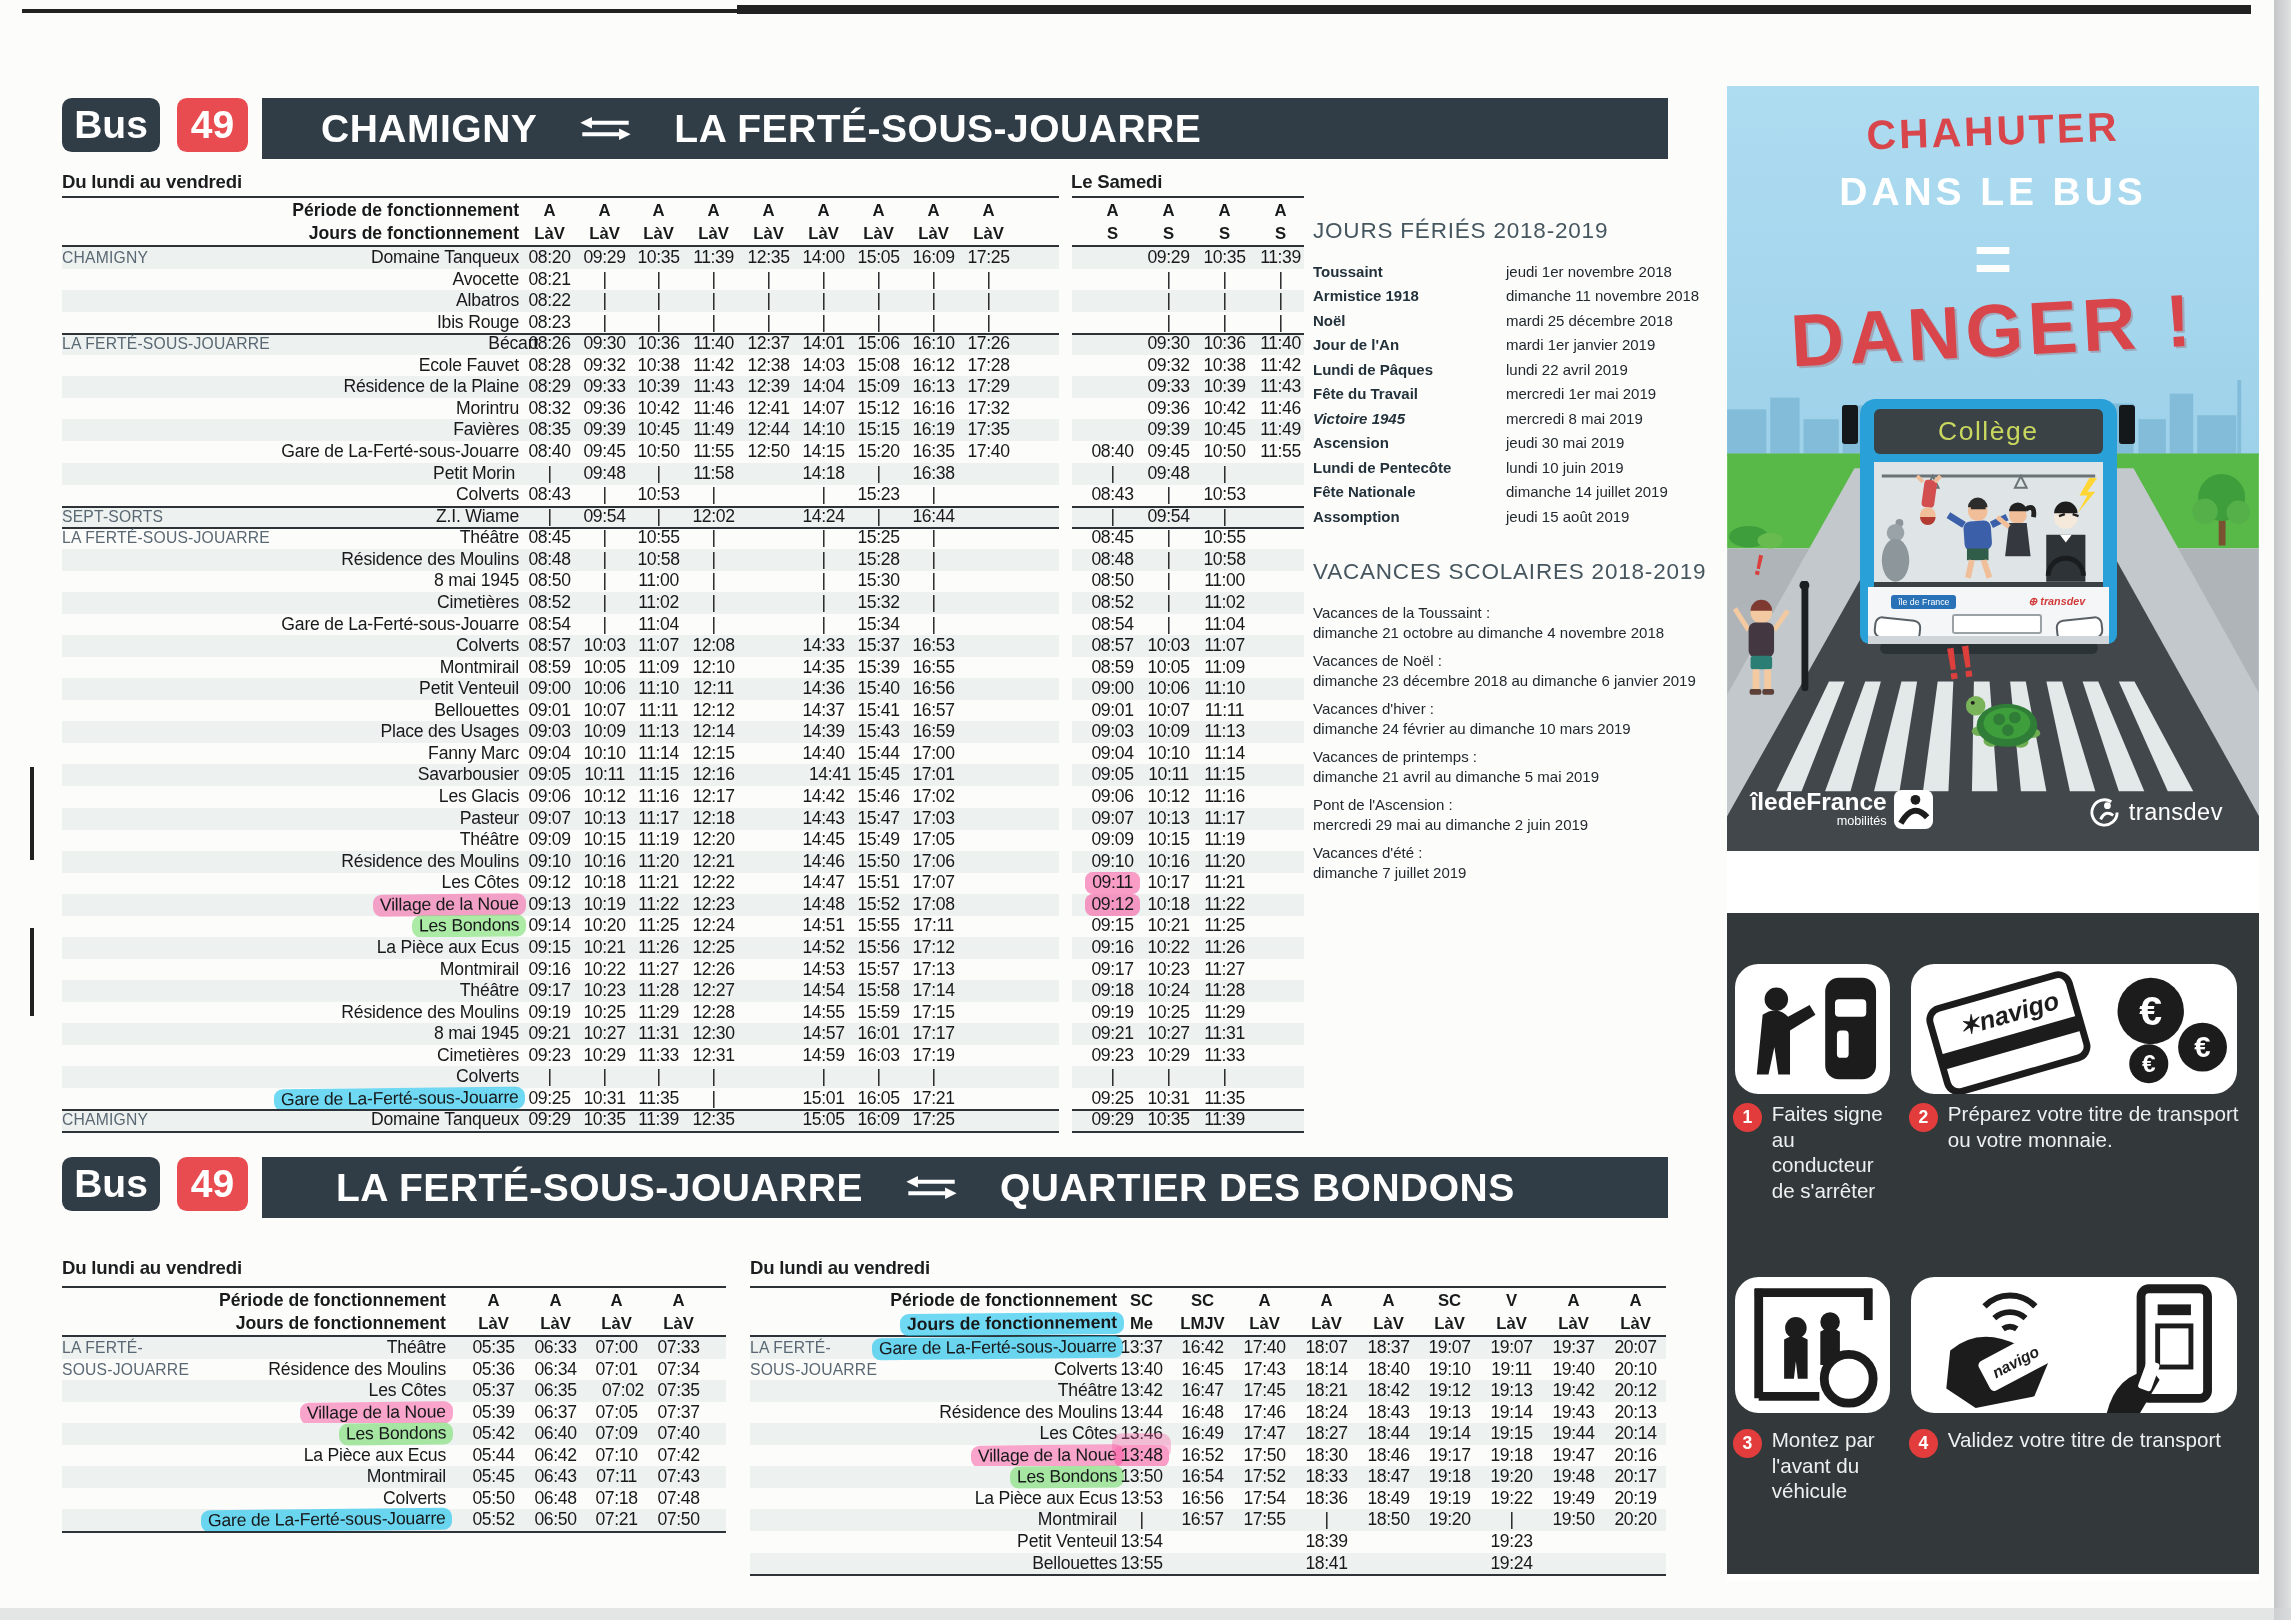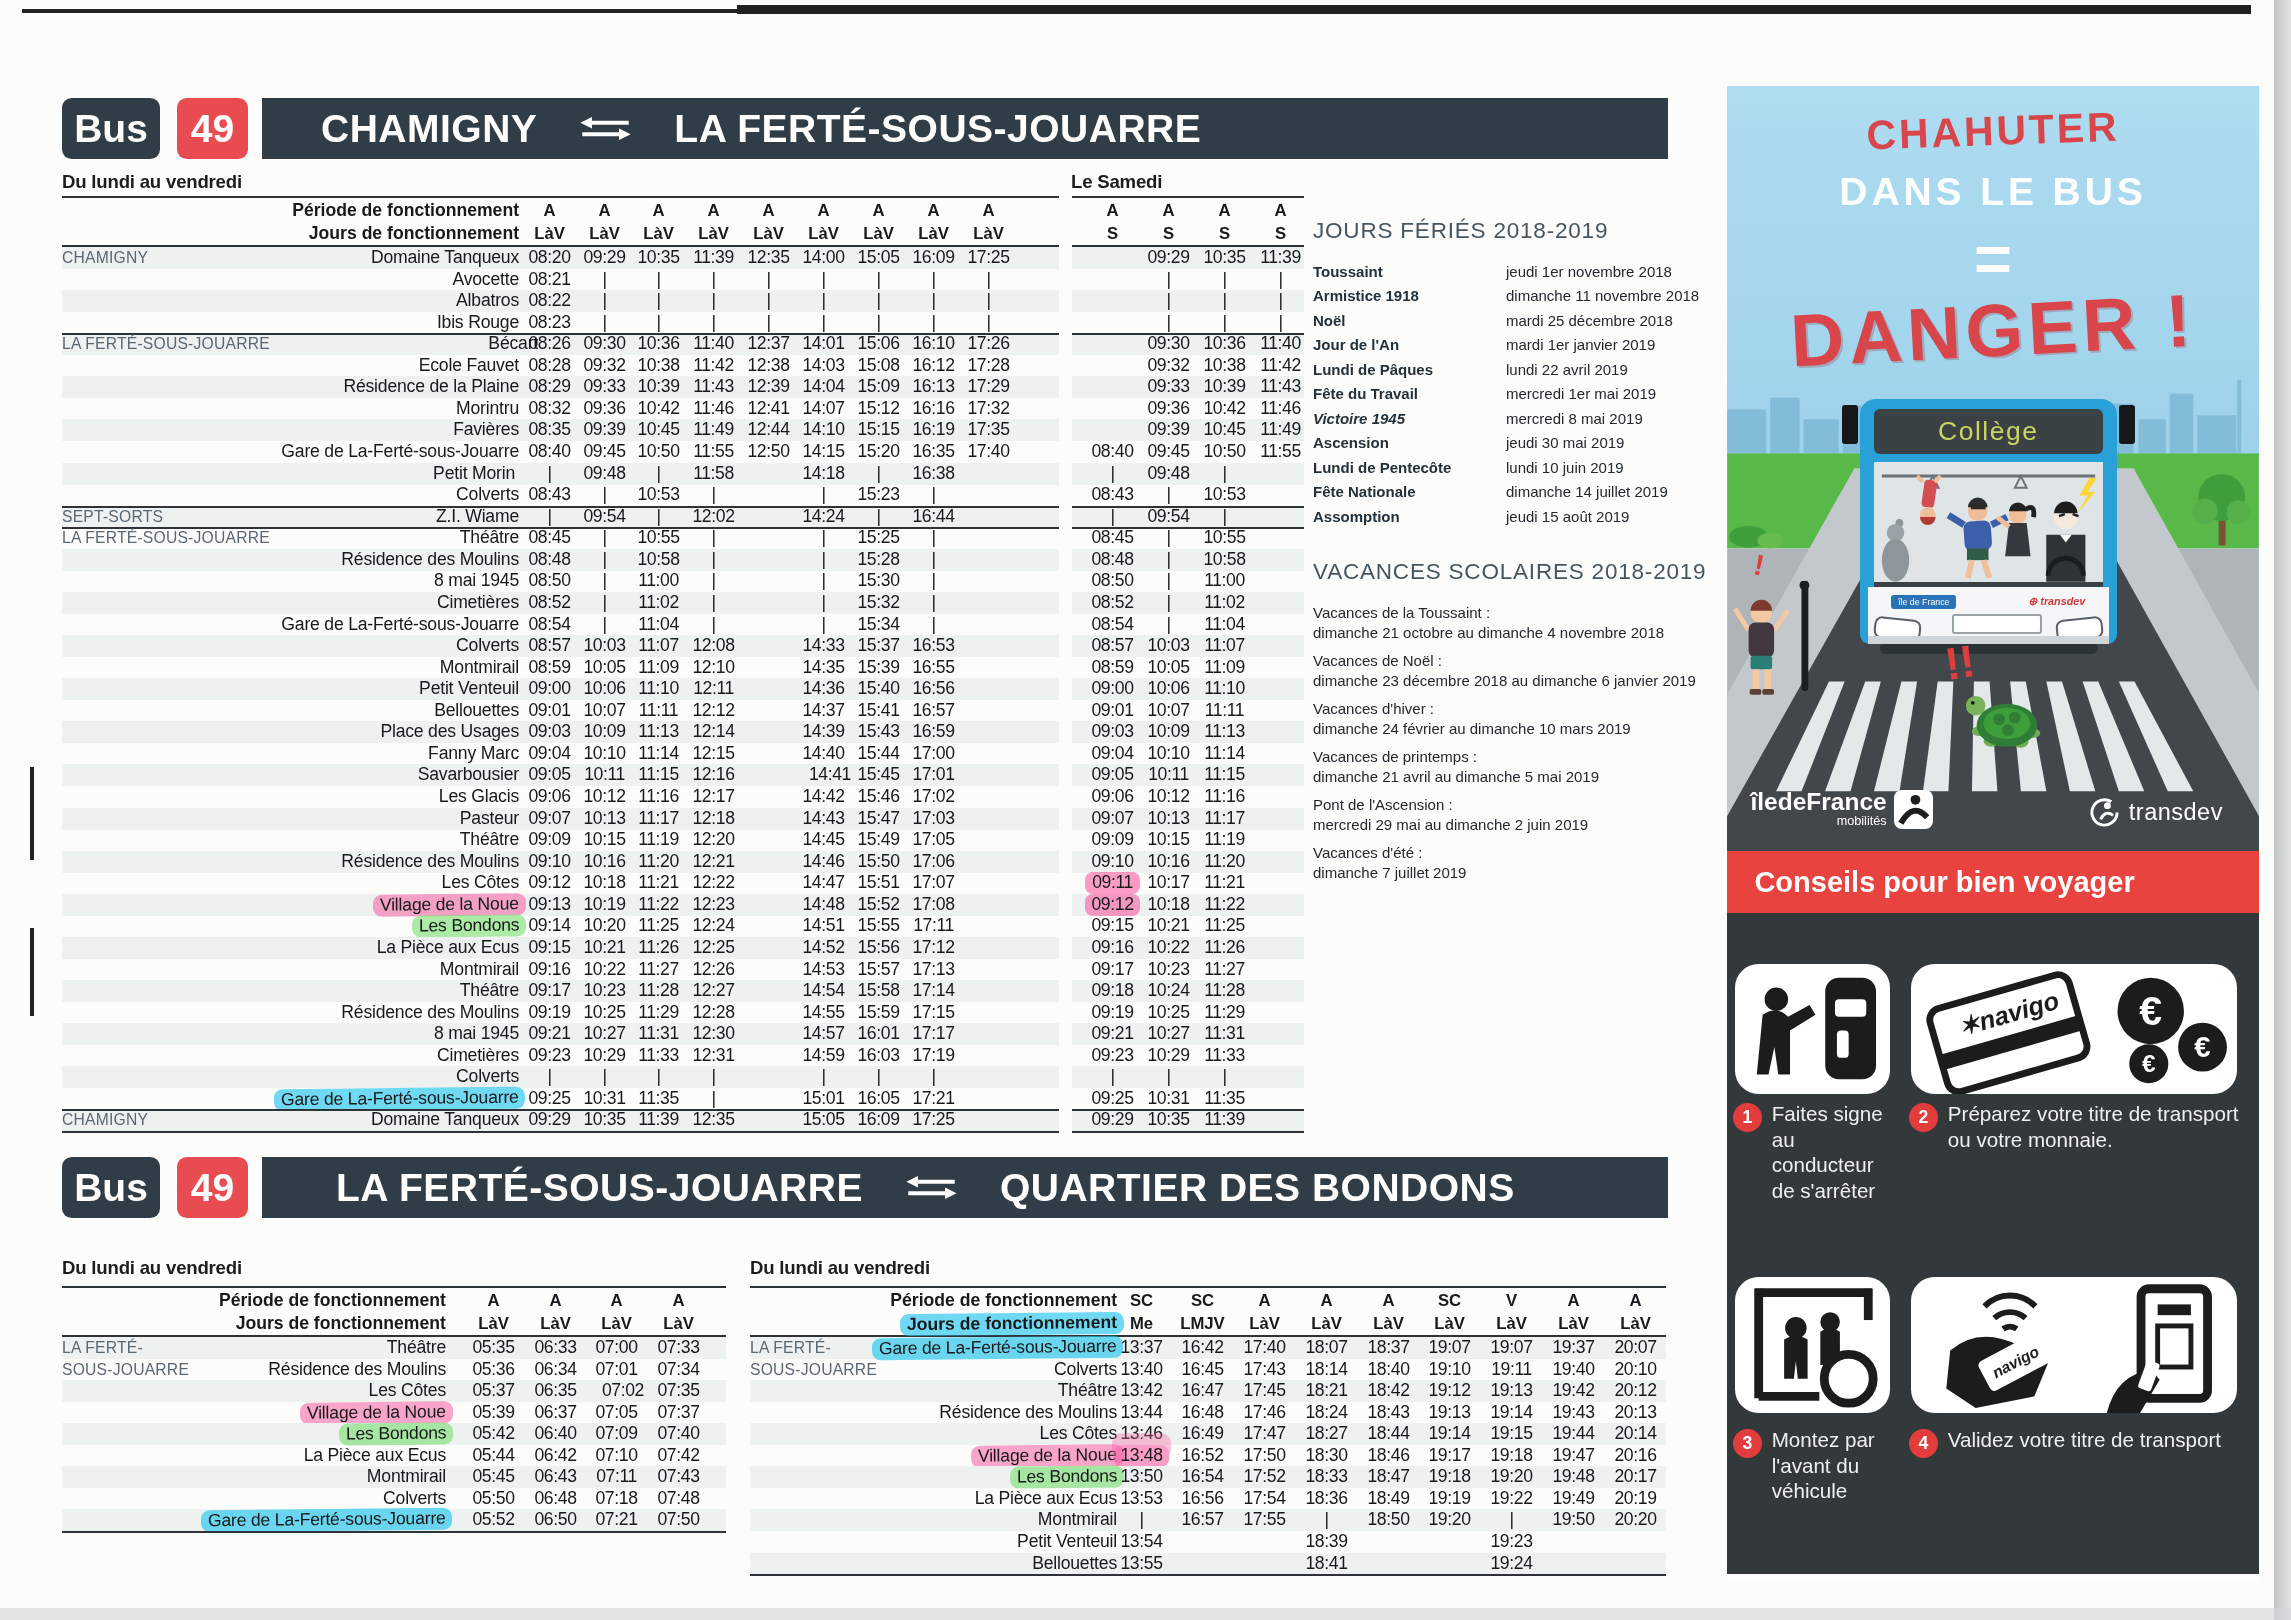--- a/index.html
+++ b/index.html
@@ -1,21 +1,21 @@
 <!DOCTYPE html>
 <html><head>
 <meta charset="utf-8">
 <style>
   html,body{margin:0;padding:0;background:#e9e9e9;}
   #root{position:relative;width:2292px;height:1620px;background:#fcfcfb;overflow:hidden;
         font-family:"Liberation Sans",sans-serif;color:#17191a;}
   .abs{position:absolute;}
 
   
-  .badge{position:absolute;height:61px;border-radius:9.8px;display:flex;align-items:center;justify-content:center;
+  .badge{position:absolute;height:54px;border-radius:9.8px;display:flex;align-items:center;justify-content:center;
          color:#fff;font-weight:700;font-size:39px;letter-spacing:0;}
   .badge-bus{background:#313d46;width:98px;}
   .badge-line{background:#e84b50;width:71px;}
   .banner{position:absolute;height:61px;background:#313d46;color:#fff;display:flex;align-items:center;
           font-weight:700;font-size:39px;letter-spacing:0.5px;white-space:nowrap;}
   .banner .gap{width:41px;}
 
   
   .tbl{position:absolute;}
   .rule{position:absolute;height:2px;background:#2d3336;}
@@ -1104,23 +1104,20 @@
     </div>
     <div class="logotdv">
       <svg width="33" height="33" viewBox="0 0 34 34">
         <path d="M30,17 a13 13 0 1 1 -6,-11" fill="none" stroke="#fff" stroke-width="3"></path>
         <circle cx="20" cy="10" r="3.5" fill="#fff"></circle>
         <path d="M13,24 Q18,14 26,20" fill="none" stroke="#fff" stroke-width="3"></path>
       </svg>
       <span class="t">transdev</span>
     </div>
 
-    <div id="redbanner">
-        <span>Conseils pour bien voyager</span>
-      </div>
     <div id="darkpanel"></div>
 
     <div class="tile" style="left:7.8px;top:878px;width:155px;height:130px;">
       <svg width="155" height="130" viewBox="0 0 158 133">
         <circle cx="42" cy="36" r="12" fill="#1c1c1c"></circle>
         <path d="M28,52 q14,-10 26,2 l22,-12 6,10 -26,16 0,45 -12,0 -4,-28 -6,28 -12,0 z" fill="#1c1c1c"></path>
         <rect x="92" y="14" width="52" height="104" rx="14" fill="#1c1c1c"></rect>
         <rect x="102" y="36" width="32" height="18" rx="4" fill="#fff"></rect>
         <rect x="104" y="68" width="12" height="28" rx="4" fill="#fff"></rect>
       </svg>

